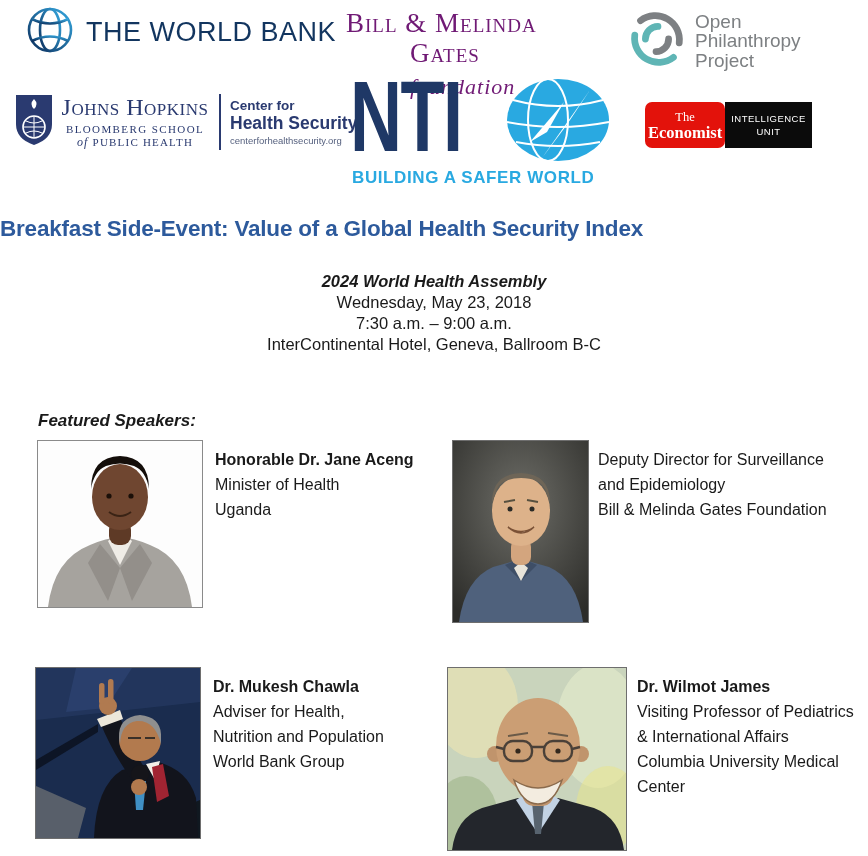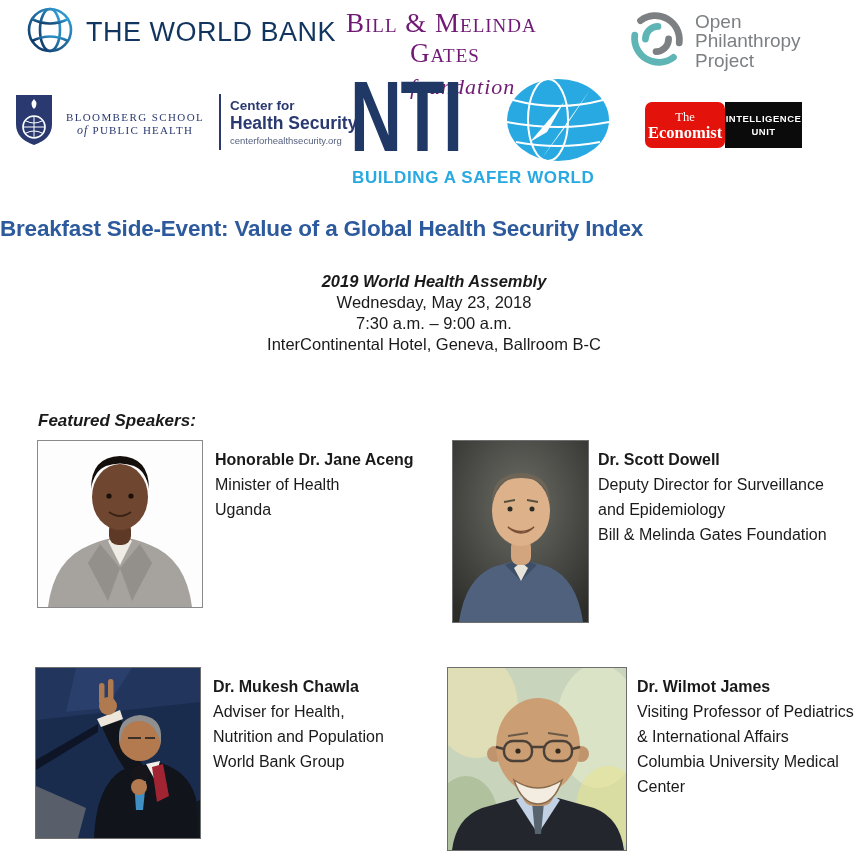--- a/index.html
+++ b/index.html
@@ -39,21 +39,21 @@
 
   .nti-logo{position:absolute;left:350px;top:80px;width:264px;height:108px;}
   .nti-word{position:absolute;left:0;top:-14px;color:var(--nti-navy);font-weight:bold;font-size:100px;line-height:100px;letter-spacing:-2px;transform:scaleX(.72);transform-origin:left top;}
   .nti-globe{position:absolute;left:156px;top:-2px;}
   .nti-tagline{position:absolute;left:2px;top:88px;color:var(--nti-blue);font-weight:bold;font-size:17px;letter-spacing:.6px;white-space:nowrap;}
 
   .econ-logo{position:absolute;left:645px;top:102px;display:flex;height:46px;}
   .econ-red{width:80px;background:var(--econ-red);color:#fff;font-family:"Liberation Serif",serif;display:flex;flex-direction:column;align-items:center;justify-content:center;line-height:15px;border-radius:7px;}
   .econ-the{font-size:12.5px;}
   .econ-economist{font-size:16.5px;font-weight:600;}
-  .econ-black{width:77px;background:#0b0b0b;color:#fff;display:flex;flex-direction:column;align-items:center;justify-content:center;font-weight:bold;font-size:9.5px;letter-spacing:.5px;line-height:13px;}
+  .econ-black{width:87px;background:#0b0b0b;color:#fff;display:flex;flex-direction:column;align-items:center;justify-content:center;font-weight:normal;font-size:9.5px;letter-spacing:.5px;line-height:13px;}
 
   
   .doc-title{position:absolute;left:0;top:216px;width:100%;color:var(--title-blue);font-size:22.5px;font-weight:bold;letter-spacing:-.2px;}
   .event{position:absolute;left:0;top:271px;width:100%;text-align:center;font-size:16.5px;line-height:21px;}
   .event-line1{font-weight:bold;font-style:italic;}
 
   
   .speakers-heading{position:absolute;left:38px;top:411px;font-size:17px;font-weight:bold;font-style:italic;}
   .photo{position:absolute;border:1px solid #6e6e6e;overflow:hidden;background:#fff;}
   .photo svg{display:block;}
@@ -124,20 +124,21 @@
   <div class="jhu-logo">
     <span>
       <svg width="38" height="52" viewBox="0 0 38 52">
         <path d="M1,1 H37 V30 Q37,45 19,51 Q1,45 1,30 Z" fill="#2a3a70"></path>
         <path d="M19,5 q5,5 0,10 q-5,-5 0,-10" fill="#fff"></path>
         <circle cx="19" cy="33" r="11" fill="none" stroke="#fff" stroke-width="1.6"></circle>
         <path d="M8,33 H30 M19,22 V44 M11,27 Q19,31 27,27 M11,39 Q19,35 27,39" stroke="#fff" stroke-width="1" fill="none"></path>
       </svg>
     </span>
     <div class="jhu-main">
+      <div class="jhu-line1">Johns Hopkins</div>
       <div class="jhu-line2">BLOOMBERG SCHOOL</div>
       <div class="jhu-line3">
         <span class="jhu-of">of</span>
         <span>PUBLIC HEALTH</span>
       </div>
     </div>
     <div class="jhu-divider"></div>
     <div class="chs">
       <div class="chs-line1">Center for</div>
       <div class="chs-line2">Health Security</div>
@@ -170,21 +171,21 @@
     </div>
     <div class="econ-black">
       <span>INTELLIGENCE</span>
       <span>UNIT</span>
     </div>
   </div>
 
   <h1 class="doc-title">Breakfast Side-Event: Value of a Global Health Security Index</h1>
 
   <div class="event">
-    <div class="event-line1">2019 World Health Assembly</div>
+    <div class="event-line1">2024 World Health Assembly</div>
     <div>Wednesday, May 23, 2018</div>
     <div>7:30 a.m. – 9:00 a.m.</div>
     <div>InterContinental Hotel, Geneva, Ballroom B-C</div>
   </div>
 
   <div class="speakers-heading">Featured Speakers:</div>
 
   <div class="photo photo-1">
     <svg width="164" height="166" viewBox="0 0 164 166">
       <rect width="164" height="166" fill="#fdfdfd"></rect>
@@ -221,21 +222,20 @@
       <rect x="58" y="98" width="20" height="26" rx="8" fill="#d3a57e"></rect>
       <ellipse cx="68" cy="70" rx="29" ry="35" fill="#ddb28a"></ellipse>
       <path d="M39,62 Q39,33 68,32 Q97,33 97,62 L92,48 Q86,37 68,37 Q50,37 44,48 Z" fill="#6e6557"></path>
       <circle cx="57" cy="68" r="2.5" fill="#2a2a26"></circle>
       <circle cx="79" cy="68" r="2.5" fill="#2a2a26"></circle>
       <path d="M51,61 L62,59 M74,59 L85,61" stroke="#57503f" stroke-width="2" fill="none"></path>
       <path d="M55,86 Q68,95 81,86 Q75,92 68,92 Q61,92 55,86 Z" fill="#f0ebe2" stroke="#7a5136" stroke-width="1.5"></path>
     </svg>
   </div>
   <div class="spk-text spk-2">
-    <div class="spk-name">Dr. Scott Dowell</div>
     <div class="spk-role">Deputy Director for Surveillance</div>
     <div class="spk-role">and Epidemiology</div>
     <div class="spk-role">Bill &amp; Melinda Gates Foundation</div>
   </div>
 
   <div class="photo photo-3">
     <svg width="164" height="170" viewBox="0 0 164 170">
       <rect width="164" height="170" fill="#1a2c4e"></rect>
       <polygon points="0,0 164,0 164,34 0,52" fill="#243860" opacity=".8"></polygon>
       <polygon points="40,0 96,0 70,40 30,44" fill="#31497c" opacity=".5"></polygon>

